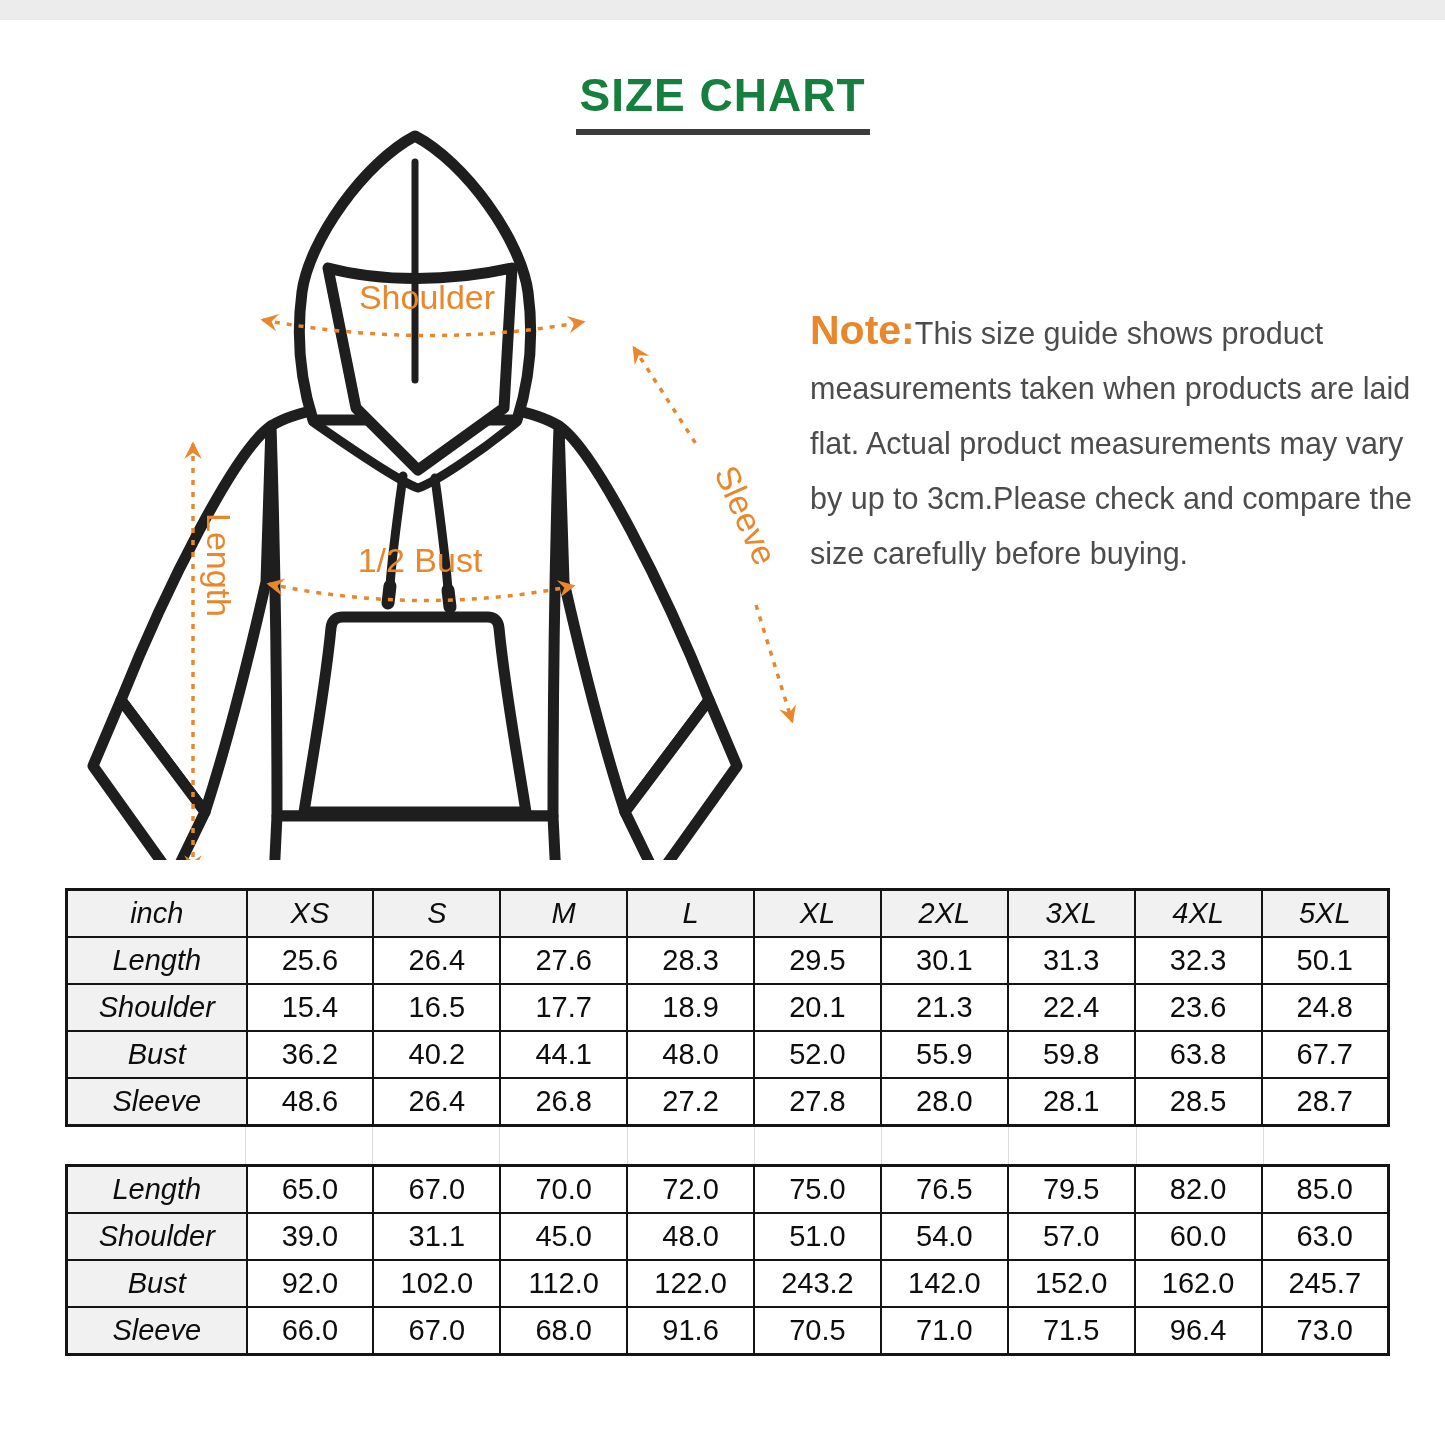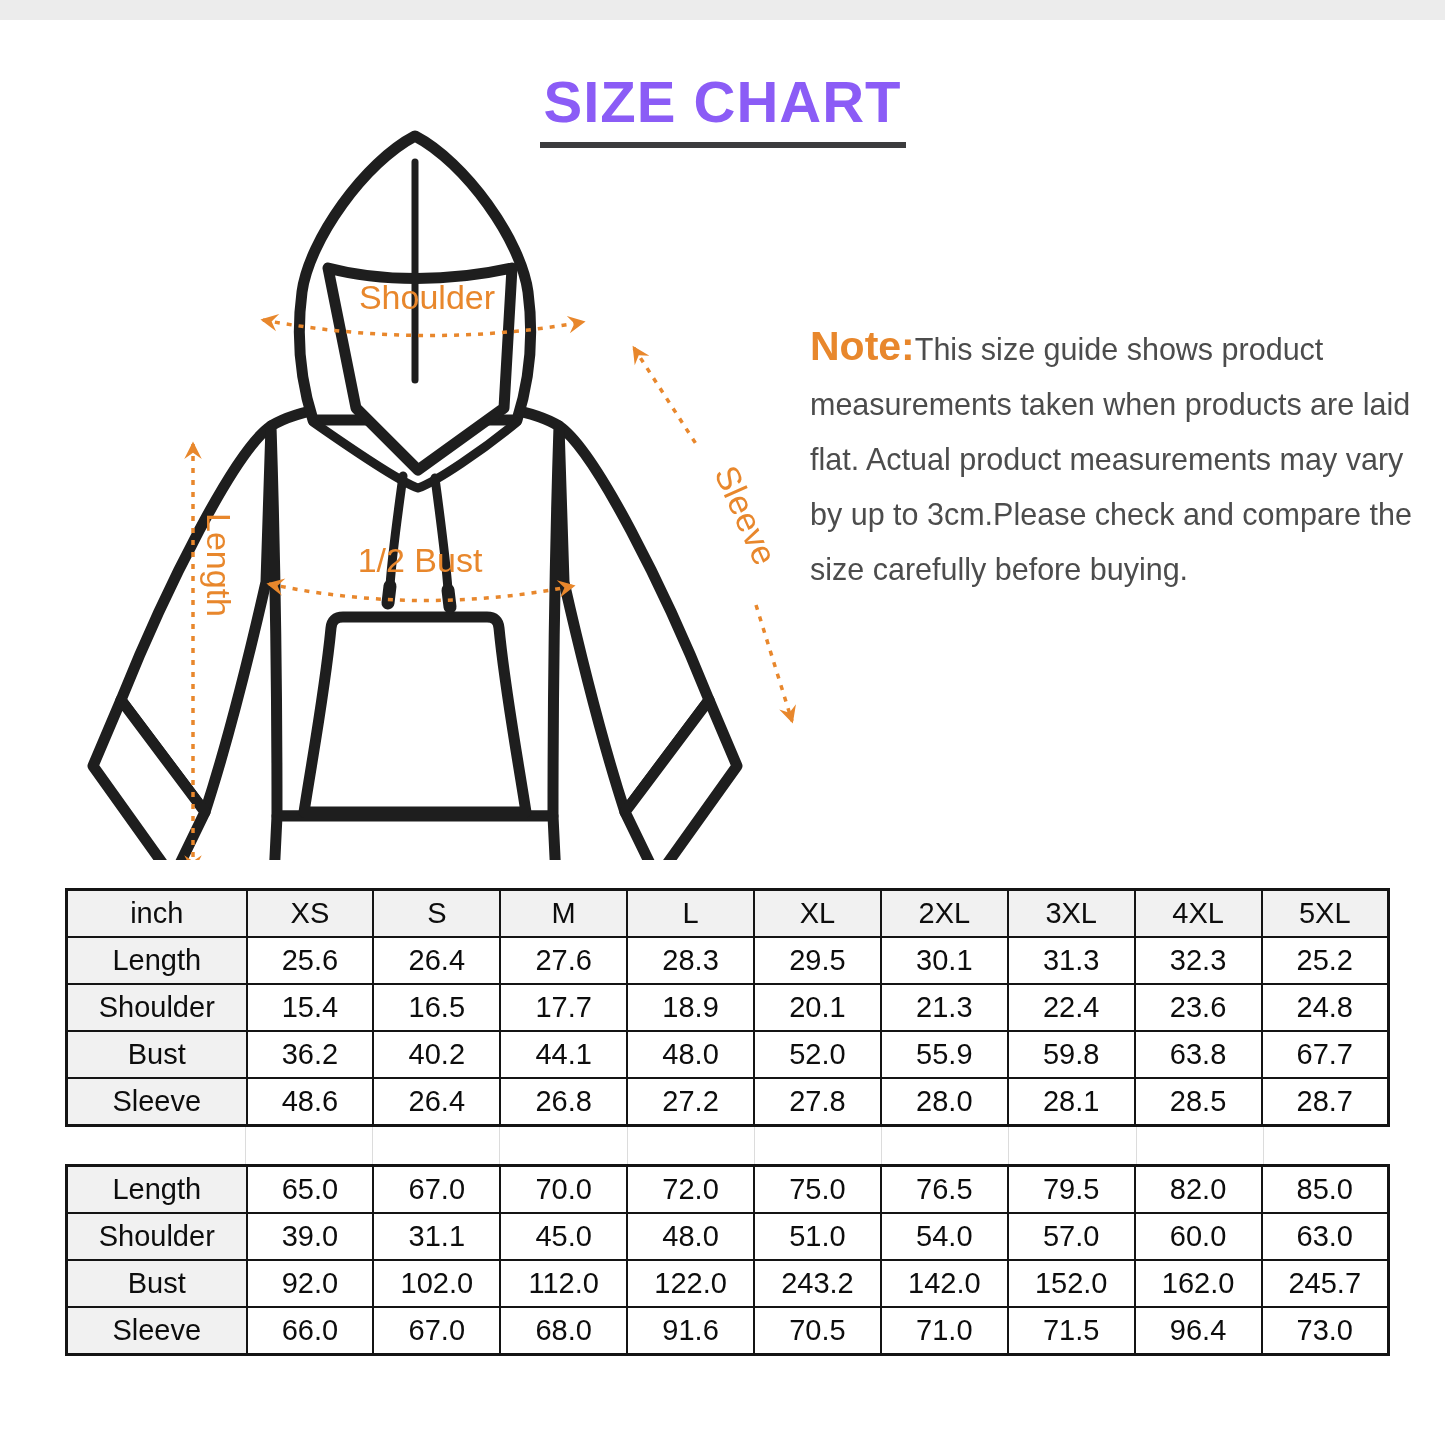--- a/index.html
+++ b/index.html
@@ -4,42 +4,42 @@
 <style>
   html,body{margin:0;padding:0;background:#fff;}
   #page{
     position:relative;width:1445px;height:1445px;background:#ffffff;overflow:hidden;
     font-family:"Liberation Sans",sans-serif;
   }
   #top-strip{position:absolute;left:0;top:0;width:100%;height:20px;background:#ececec;}
   
   #title-wrap{position:absolute;left:0;right:0;top:68px;text-align:center;}
   #title-wrap .t{
-    display:inline-block;font-size:58px;font-weight:bold;color:#8b5cf6;letter-spacing:1px;
+    display:inline-block;font-size:46px;font-weight:bold;color:#15803d;letter-spacing:1px;
     border-bottom:6px solid #3c3c3e;padding:0 4px 7px 4px;
   }
   
   #hoodie{position:absolute;left:85px;top:120px;}
   
   #note{
-    position:absolute;left:810px;top:288px;width:606px;
+    position:absolute;left:810px;top:272px;width:606px;
     font-size:30.5px;line-height:55px;color:#4c4c4c;text-align:left;
   }
   #note .pfx{color:#e8872c;font-weight:bold;font-size:41px;}
   
   #size-tables{position:absolute;left:65px;top:888px;width:1325px;}
   table.sizes{
     border-collapse:collapse;table-layout:fixed;width:1325px;
     border:3px solid #141414;font-size:29px;color:#0d0d0d;
   }
   table.sizes td{
     border:2px solid #141414;height:45px;text-align:center;vertical-align:middle;
     padding:0;background:#ffffff;white-space:nowrap;
   }
-  table.sizes td.g{background:#f1f1f1;}
+  table.sizes td.g{background:#f1f1f1;font-style:italic;}
   .tbl-gap{display:flex;width:1325px;height:37px;}
   .tbl-gap .c{border-right:1px solid #dcdcdc;flex:1;}
   .tbl-gap .c:first-child{flex:none;width:180px;border-left:none;}
   .tbl-gap .c:last-child{border-right:none;}
   svg text{font-family:"Liberation Sans",sans-serif;}
 </style>
 </head>
 <body>
 
 <div id="page">
@@ -121,21 +121,21 @@
           <tr>
             <td class="g">Length</td>
             <td>25.6</td>
             <td>26.4</td>
             <td>27.6</td>
             <td>28.3</td>
             <td>29.5</td>
             <td>30.1</td>
             <td>31.3</td>
             <td>32.3</td>
-            <td>25.2</td>
+            <td>50.1</td>
           </tr>
           <tr>
             <td class="g">Shoulder</td>
             <td>15.4</td>
             <td>16.5</td>
             <td>17.7</td>
             <td>18.9</td>
             <td>20.1</td>
             <td>21.3</td>
             <td>22.4</td>

